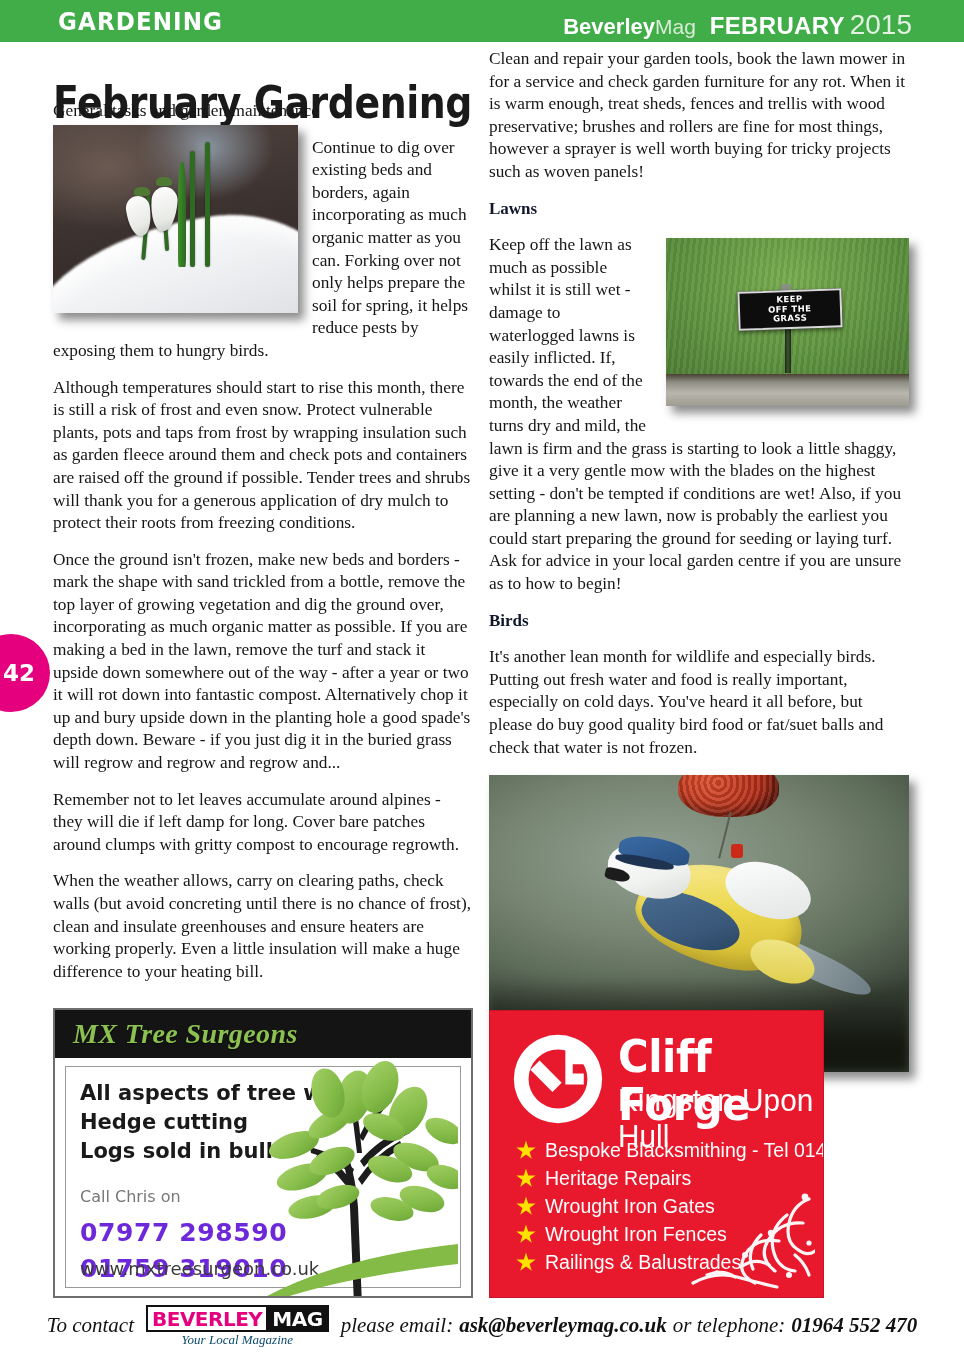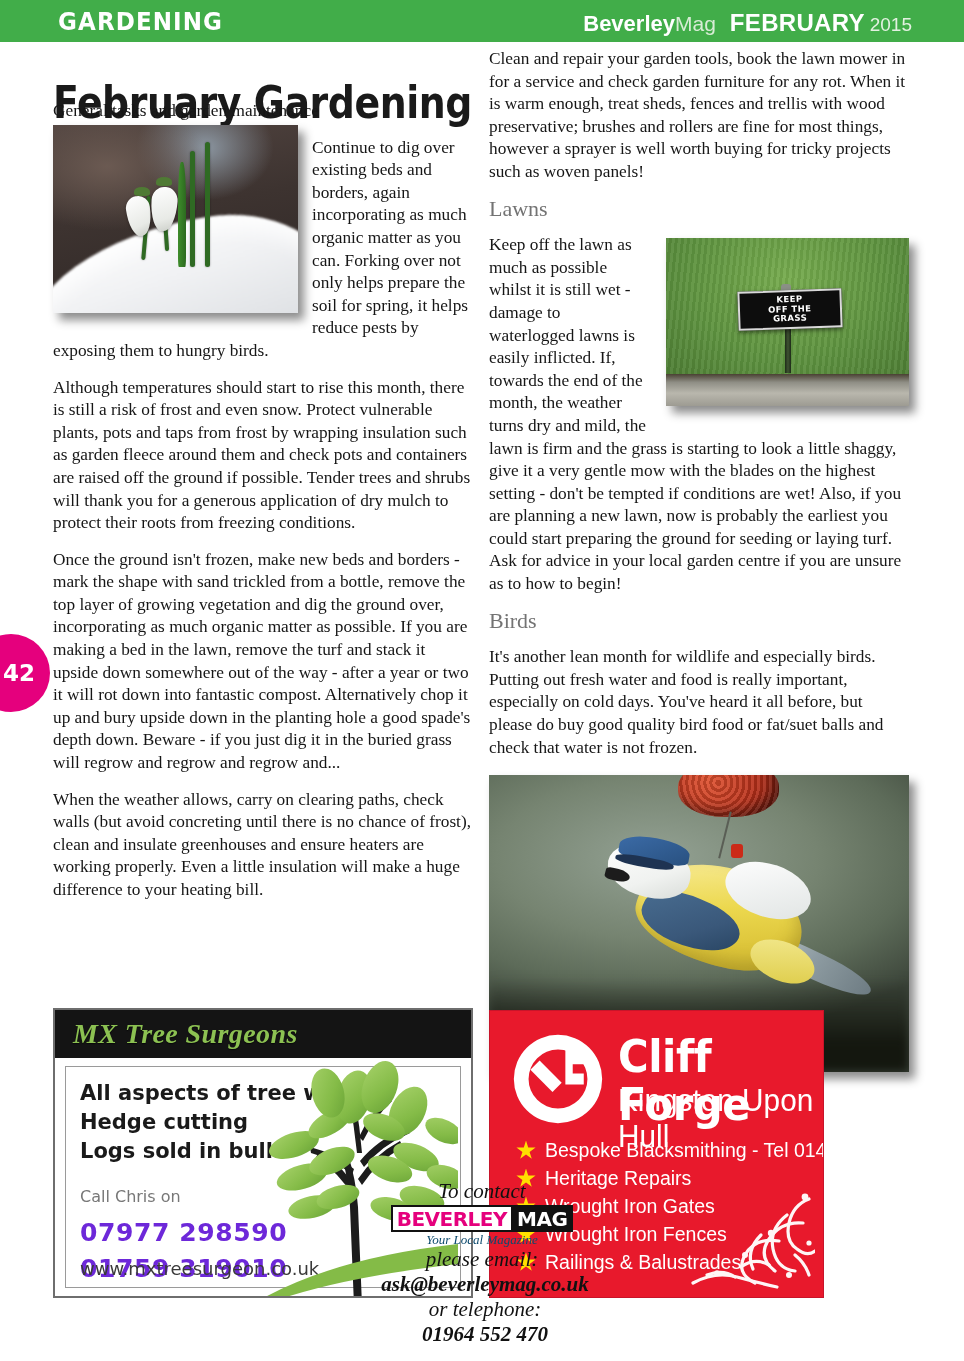--- a/index.html
+++ b/index.html
@@ -20,21 +20,21 @@
     color:#ffffff;
     transform:scaleX(0.92);transform-origin:left center;
   }
   .header-right{
     position:absolute;right:52px;top:9px;
     white-space:nowrap;color:#ffffff;
   }
   .hr-beverley{font-family:"Liberation Sans",sans-serif;font-weight:bold;font-size:22px;}
   .hr-mag{font-family:"Liberation Sans",sans-serif;font-weight:normal;font-size:21px;color:#d8ecd6;}
   .hr-month{font-family:"Liberation Sans",sans-serif;font-weight:bold;font-size:24px;margin-left:14px;letter-spacing:0.3px;}
-  .hr-year{font-family:"Liberation Sans",sans-serif;font-weight:normal;font-size:19px;color:#e3f1e1;margin-left:5px;}
+  .hr-year{font-family:"Liberation Sans",sans-serif;font-weight:normal;font-size:28px;color:#e3f1e1;margin-left:5px;}
 
   
   .page-title{
     position:absolute;left:53px;top:48px;
     font-family:"DejaVu Sans", sans-serif;
     font-weight:bold;font-size:44px;color:#1a1a1a;
     transform:scaleX(0.86);transform-origin:left top;
     letter-spacing:-0.5px;
   }
 
@@ -47,21 +47,21 @@
   }
   .body-text{
     font-family:"Liberation Serif", serif;
     font-size:17.3px;line-height:22.6px;color:#161616;
     text-align:left;
   }
   .body-text p{margin:0 0 14px 0;}
   .body-text p.tight{margin-bottom:0;}
   .sub-head{
     font-family:"Liberation Serif", serif;
-    font-weight:normal;font-size:22px;line-height:22.6px;color:#737373;
+    font-weight:bold;font-size:17px;line-height:22.6px;color:#0f172a;
     margin:0;
   }
 
   
   .photo-shadow{
     box-shadow:6px 7px 9px rgba(0,0,0,0.45);
     position:relative;overflow:hidden;background:#444;
   }
   .img-snowdrop{
     float:left;width:245px;height:188px;
@@ -246,21 +246,21 @@
   .cf-star{
     display:inline-block;width:20px;height:20px;margin-right:9px;flex:0 0 auto;
     background:#ffe000;
     clip-path:polygon(50% 0%,61% 35%,98% 35%,68% 57%,79% 91%,50% 70%,21% 91%,32% 57%,2% 35%,39% 35%);
   }
   .cf-flourish{position:absolute;right:8px;bottom:6px;width:132px;height:112px;opacity:.96;}
 
   
   .footer{
     position:absolute;left:0;bottom:14px;width:964px;
-    display:flex;align-items:center;justify-content:center;flex-direction:column;
+    display:flex;align-items:center;justify-content:center;
   }
   .ft-text{
     font-family:"Liberation Serif", serif;font-style:italic;
     font-size:21px;color:#111;
   }
   .ft-text.bold{font-weight:bold;font-style:italic;}
   .ft-logo{
     display:inline-flex;flex-direction:column;align-items:center;
     margin:0 12px;position:relative;top:1px;
   }
@@ -310,20 +310,21 @@
       <span class="sd-stem" style="left:45%;top:34%;width:4px;height:33%;transform:rotate(-4deg);"></span>
       <span class="sd-cap" style="left:33%;top:33%;width:16px;height:9px;"></span>
       <span class="sd-cap" style="left:42%;top:28%;width:16px;height:9px;"></span>
       <span class="sd-flower" style="left:30%;top:38%;width:24px;height:40px;transform:rotate(-8deg);"></span>
       <span class="sd-flower" style="left:40%;top:33%;width:26px;height:44px;transform:rotate(4deg);"></span>
     </span>
   </p>
   <p>Continue to dig over existing beds and borders, again incorporating as much organic matter as you can. Forking over not only helps prepare the soil for spring, it helps reduce pests by exposing them to hungry birds.</p>
   <p>Although temperatures should start to rise this month, there is still a risk of frost and even snow. Protect vulnerable plants, pots and taps from frost by wrapping insulation such as garden fleece around them and check pots and containers are raised off the ground if possible. Tender trees and shrubs will thank you for a generous application of dry mulch to protect their roots from freezing conditions.</p>
   <p>Once the ground isn't frozen, make new beds and borders - mark the shape with sand trickled from a bottle, remove the top layer of growing vegetation and dig the ground over, incorporating as much organic matter as possible. If you are making a bed in the lawn, remove the turf and stack it upside down somewhere out of the way - after a year or two it will rot down into fantastic compost. Alternatively chop it up and bury upside down in the planting hole a good spade's depth down. Beware - if you just dig it in the buried grass will regrow and regrow and regrow and...</p>
+  <p>Remember not to let leaves accumulate around alpines - they will die if left damp for long. Cover bare patches around clumps with gritty compost to encourage regrowth.</p>
   <p>When the weather allows, carry on clearing paths, check walls (but avoid concreting until there is no chance of frost), clean and insulate greenhouses and ensure heaters are working properly. Even a little insulation will make a huge difference to your heating bill.</p>
 </div>
 
 <div class="col-right body-text">
   <p>Clean and repair your garden tools, book the lawn mower in for a service and check garden furniture for any rot. When it is warm enough, treat sheds, fences and trellis with wood preservative; brushes and rollers are fine for most things, however a sprayer is well worth buying for tricky projects such as woven panels!</p>
 
   <p class="sub-head">Lawns</p>
 
   <div class="photo-shadow img-keepoff">
     <div class="ko-grass"></div>

